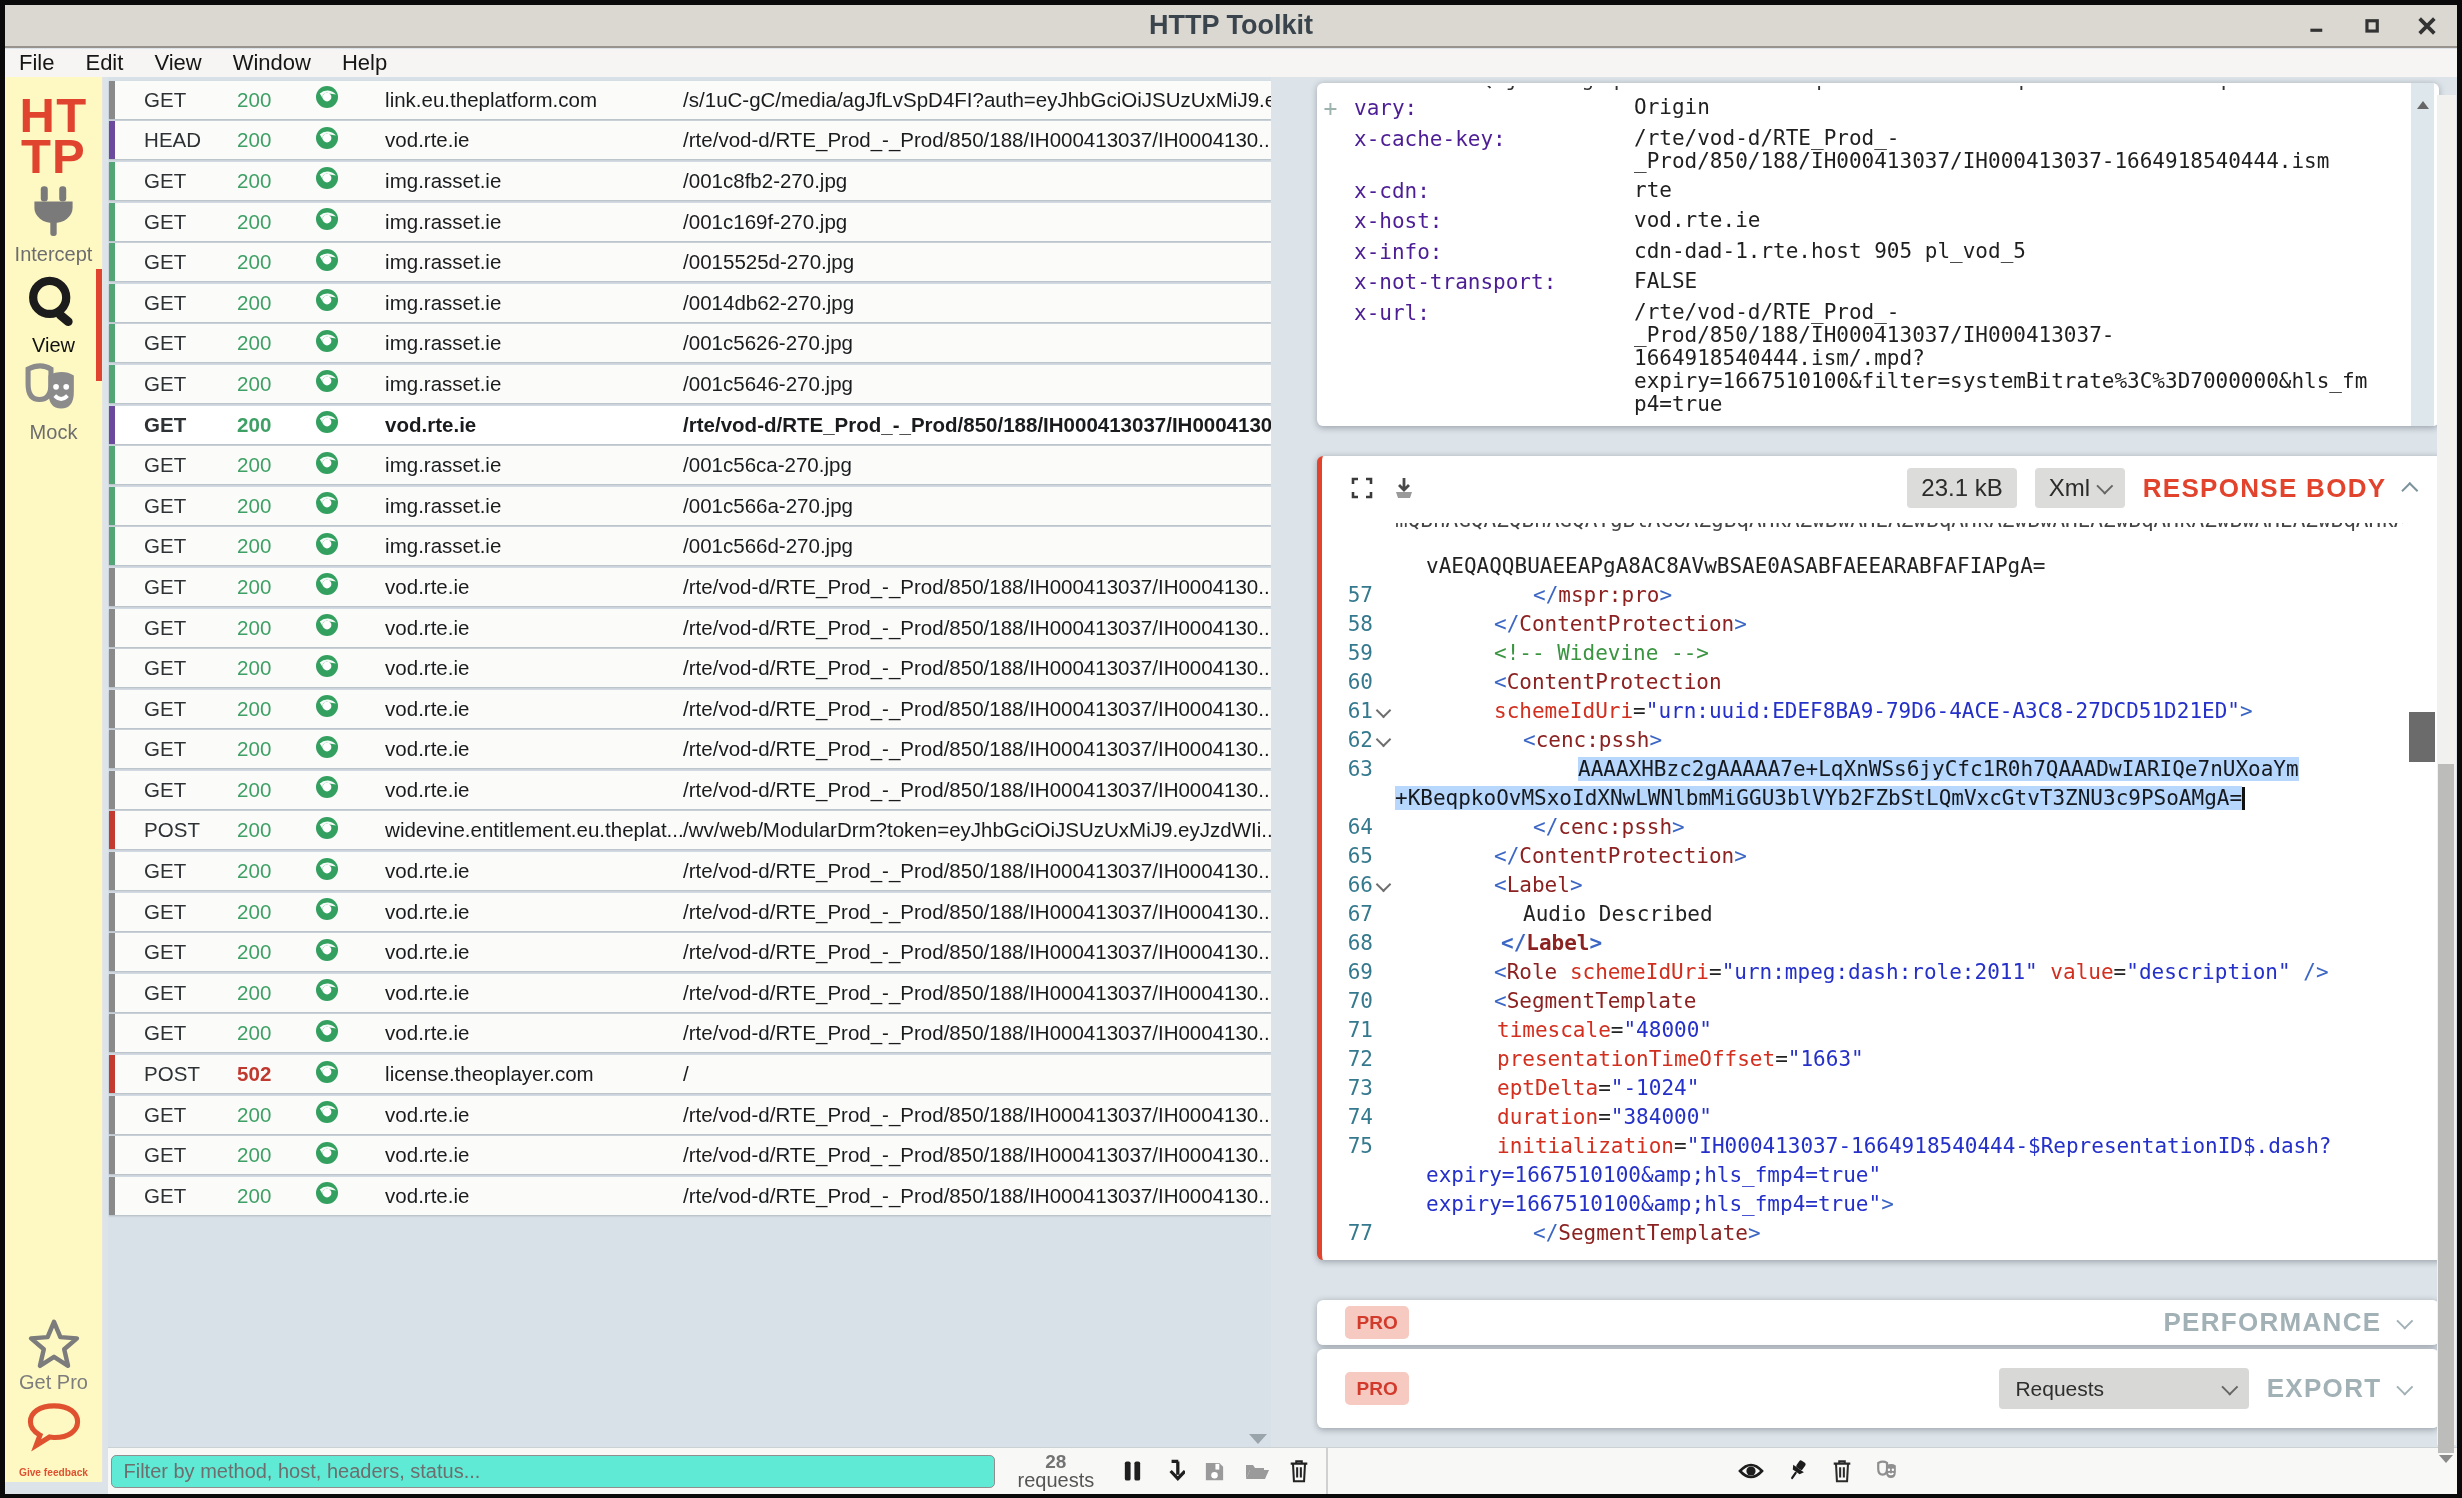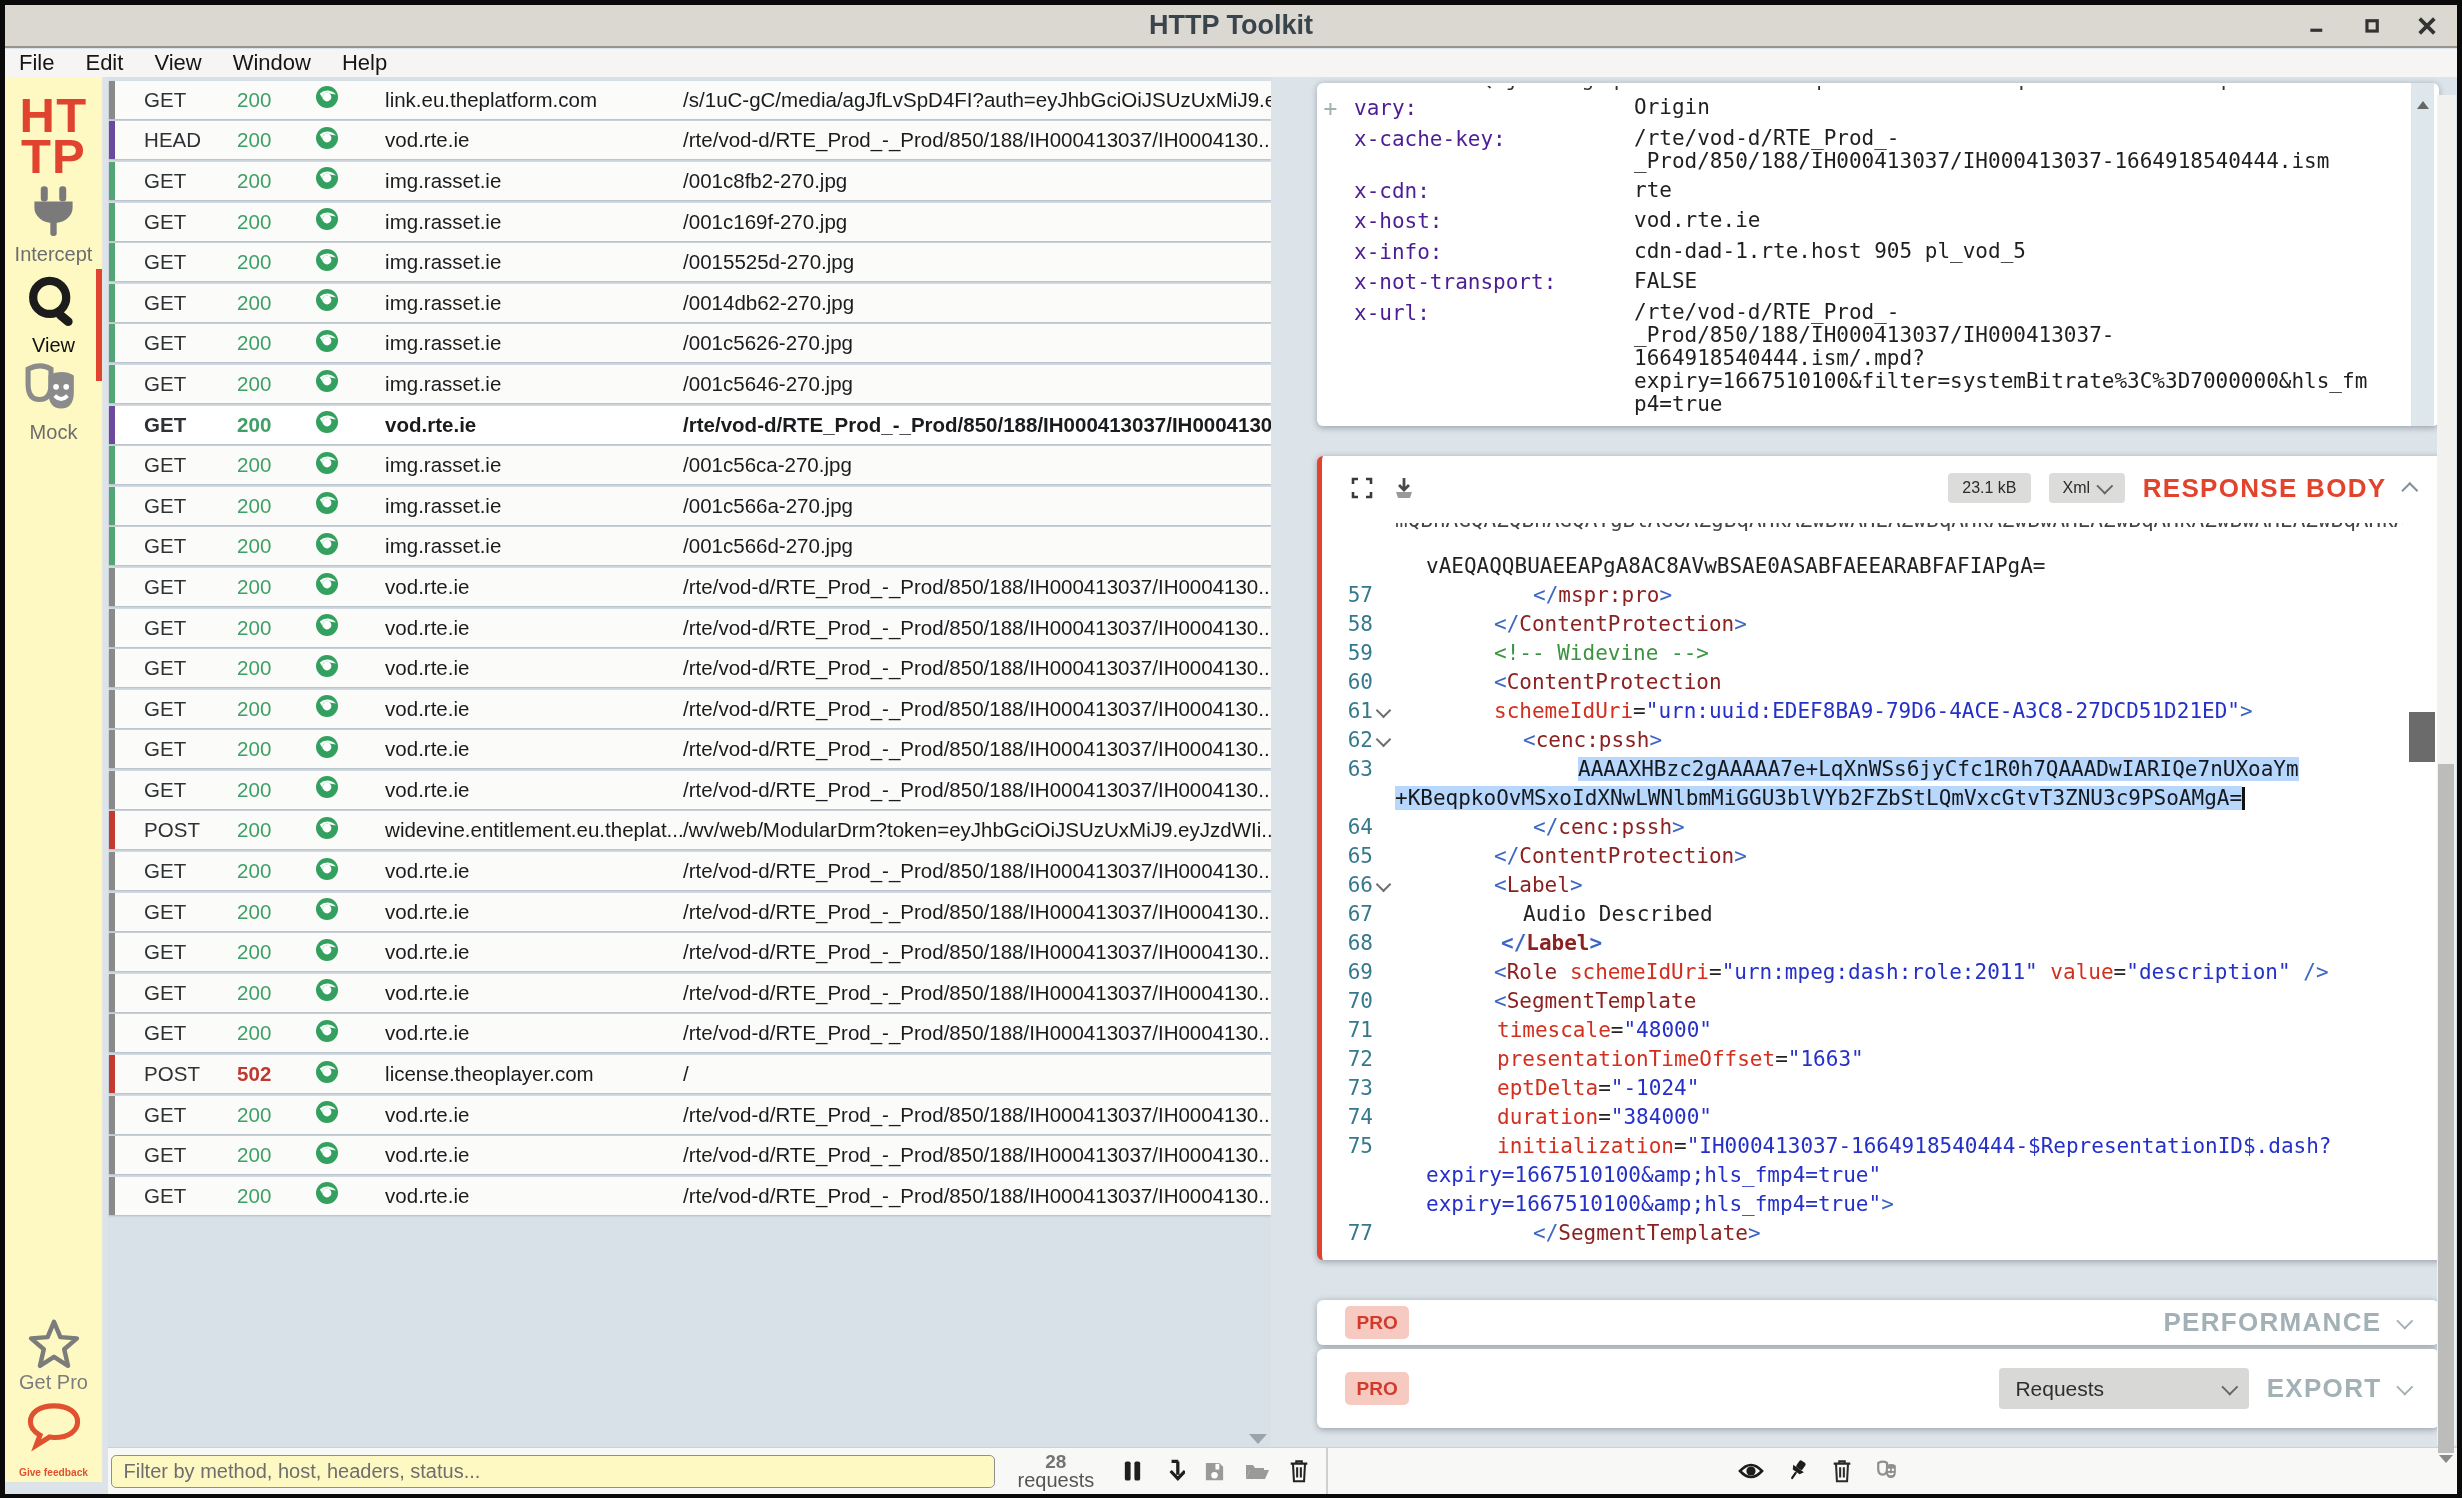--- a/index.html
+++ b/index.html
@@ -67,21 +67,21 @@
   .hname{width:280px;flex:none;color:#4c1d95;}
   .hval{white-space:pre-line;line-height:23px;word-break:break-all;width:769px;}
   .hdr-scroll{position:absolute;right:5.1px;top:0;bottom:0;width:23px;background:#dde7ec;}
   .hdr-scroll .up{position:absolute;left:5.8px;top:18px;width:0;height:0;
        border-left:6.4px solid transparent;border-right:6.4px solid transparent;border-bottom:8.3px solid #666;}
 
   .body-card{left:1213px;top:379px;width:1122px;height:804px;border-left:5.1px solid #e1432d;overflow:hidden;}
   .body-head{position:absolute;left:0;right:0;top:0;height:64px;display:flex;align-items:center;
              padding:0 28px;gap:18px;}
   .spacer{flex:1;}
-  .pill{background:#dcdcda;border-radius:3.8px;font-size:16px;color:#2b2b2b;padding:6.4px 14px;display:flex;align-items:center;gap:9px;}
+  .pill{background:#dcdcda;border-radius:3.8px;font-size:24px;color:#2b2b2b;padding:6.4px 14px;display:flex;align-items:center;gap:9px;}
   .body-title{color:#e1432d;font-weight:800;font-size:26px;letter-spacing:1.3px;}
   .chev{display:inline-block;width:9.6px;height:9.6px;border-right:2.6px solid #666;border-bottom:2.6px solid #666;transform:rotate(45deg);margin-top:-3.8px;}
   .chev.up{transform:rotate(-135deg);margin-top:5.1px;border-color:#7d939c;}
   .chev.hdrc{border-color:#a2b1b6;}
 
   
   .code{position:absolute;left:0;right:41px;top:67px;bottom:3.8px;overflow:hidden;
         font-family:"DejaVu Sans Mono",monospace;font-size:21px;}
   .cl{position:relative;padding-left:59px;min-height:29px;line-height:29px;white-space:nowrap;margin-left:14px;}
   .cl .ln{position:absolute;left:0;top:0;width:37px;text-align:right;color:#35798e;}
@@ -102,21 +102,21 @@
   .section-title{color:#a2b1b6;font-weight:800;font-size:26px;letter-spacing:1.3px;}
   .dropdown{background:#d8d8d6;border-radius:3.8px;height:41px;width:250px;display:flex;align-items:center;
             font-size:21px;color:#2f2f2f;padding:0 13px 0 16.7px;box-sizing:border-box;}
   .dropdown .dd-label{flex:1;}
 
   
   .footer{position:absolute;left:3.8px;right:0;bottom:0;height:46px;background:#f8f8f7;border-top:1.9px solid #ccd1d4;
           display:flex;align-items:center;}
   .filter-wrap{margin-left:3.2px;width:884px;}
   .filter{width:100%;height:33px;box-sizing:border-box;border:1.9px solid #8f8f8f;border-radius:5.1px;
-          background:#fef9c3;font-size:20px;color:#444;padding:0 11.5px;font-family:"Liberation Sans",sans-serif;}
+          background:#5eead4;font-size:20px;color:#444;padding:0 11.5px;font-family:"Liberation Sans",sans-serif;}
   .filter::placeholder{color:#6e6e6e;}
   .count-wrap{width:109px;text-align:center;line-height:19px;margin-left:6.4px;}
   .count-num{font-size:19px;font-weight:700;color:#737373;}
   .count-label{font-size:20px;color:#555;}
   .f-icons{display:flex;align-items:center;gap:18px;margin-left:10.2px;}
   .f-divider{width:1.3px;height:46px;background:#d0d0d0;margin-left:16.7px;}
   .r-icons{display:flex;align-items:center;gap:22px;margin-left:410px;}
   .icon-btn{display:flex;align-items:center;justify-content:center;}
 
   

